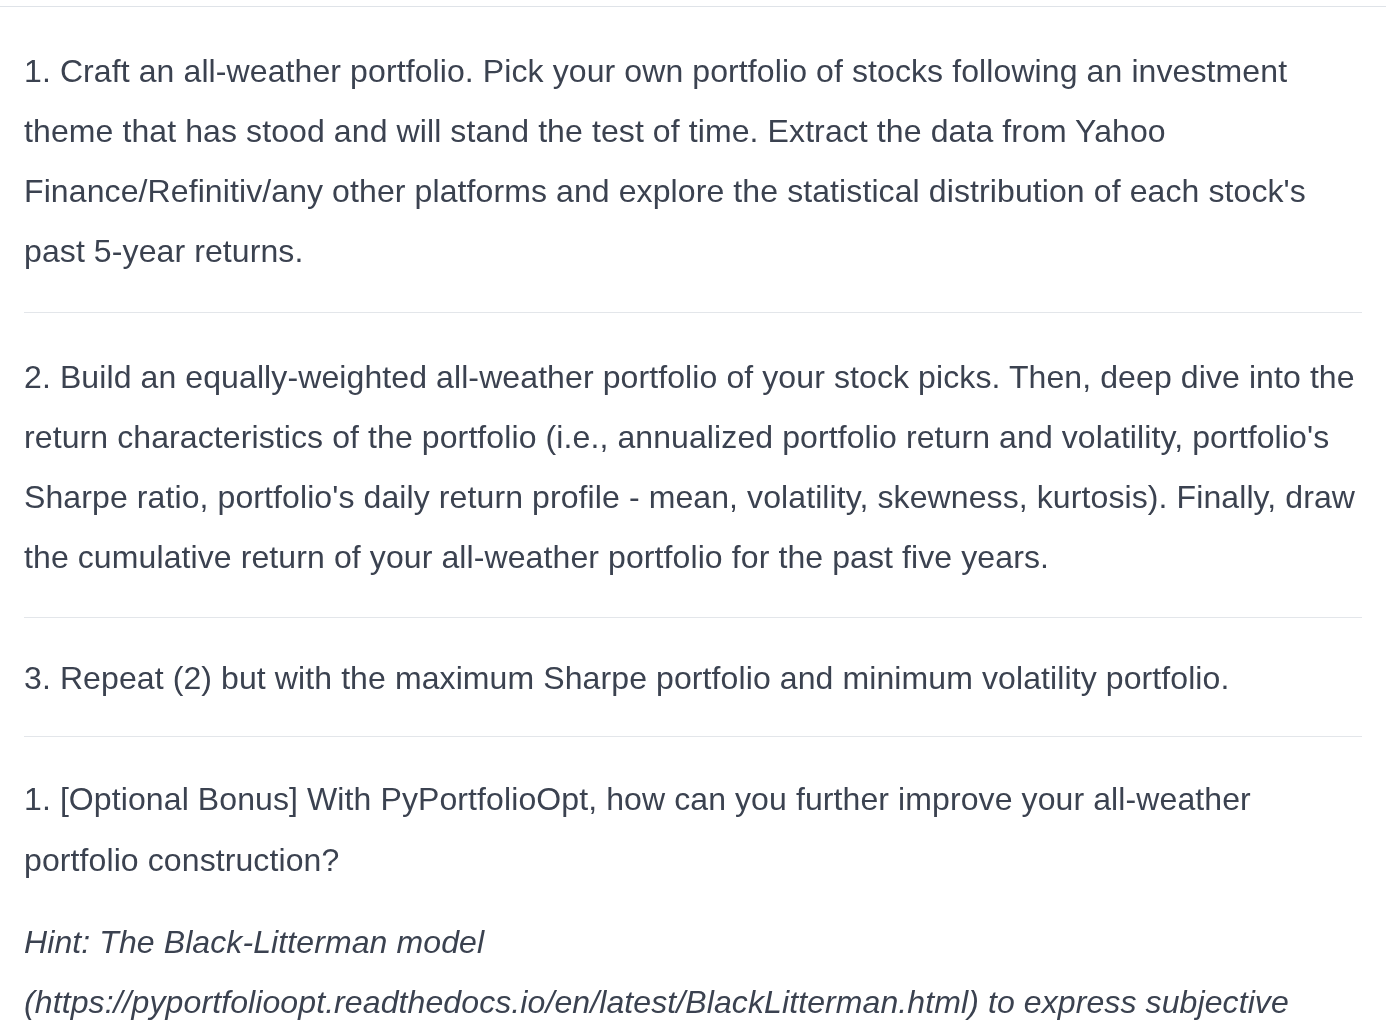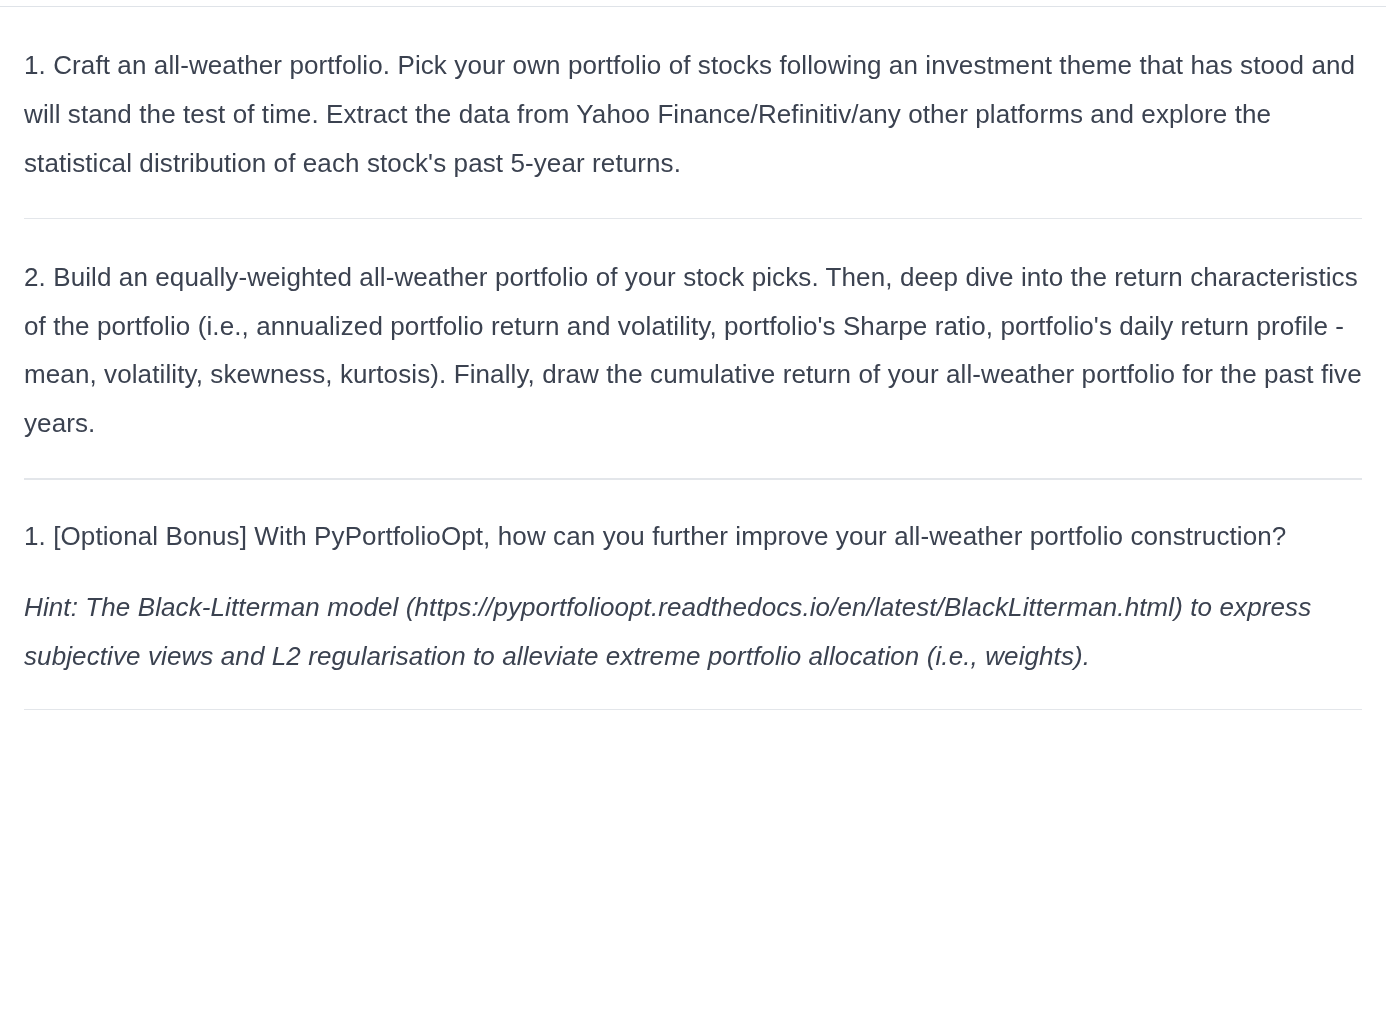--- a/index.html
+++ b/index.html
@@ -31,21 +31,21 @@
   .block {
     padding: 34px 0 30px 0;
   }
   .divider {
     height: 1px;
     background: #e3e6ea;
     margin: 0 24px;
   }
   p.para {
     margin: 0;
-    font-size: 26px;
+    font-size: 32px;
     line-height: 1.88;
     font-weight: 400;
     color: #3b4250;
     letter-spacing: 0.1px;
   }
   p.para + p.para {
     margin-top: 22px;
     font-style: italic;
   }
   .block.single {
@@ -71,20 +71,25 @@
   <div class="divider"></div>
 
   <div class="section">
     <div class="block">
       <p class="para">2. Build an equally-weighted all-weather portfolio of your stock picks. Then, deep dive into the return characteristics of the portfolio (i.e., annualized portfolio return and volatility, portfolio's Sharpe ratio, portfolio's daily return profile - mean, volatility, skewness, kurtosis). Finally, draw the cumulative return of your all-weather portfolio for the past five years.</p>
     </div>
   </div>
 
   <div class="divider"></div>
 
+  <div class="section">
+    <div class="block single">
+      <p class="para">3. Repeat (2) but with the maximum Sharpe portfolio and minimum volatility portfolio.</p>
+    </div>
+  </div>
 
   <div class="divider"></div>
 
   <div class="section">
     <div class="block bonus">
       <p class="para">1. [Optional Bonus] With PyPortfolioOpt, how can you further improve your all-weather portfolio construction?</p>
       <p class="para">Hint: The Black-Litterman model (https://pyportfolioopt.readthedocs.io/en/latest/BlackLitterman.html) to express subjective views and L2 regularisation to alleviate extreme portfolio allocation (i.e., weights).</p>
     </div>
   </div>
 

